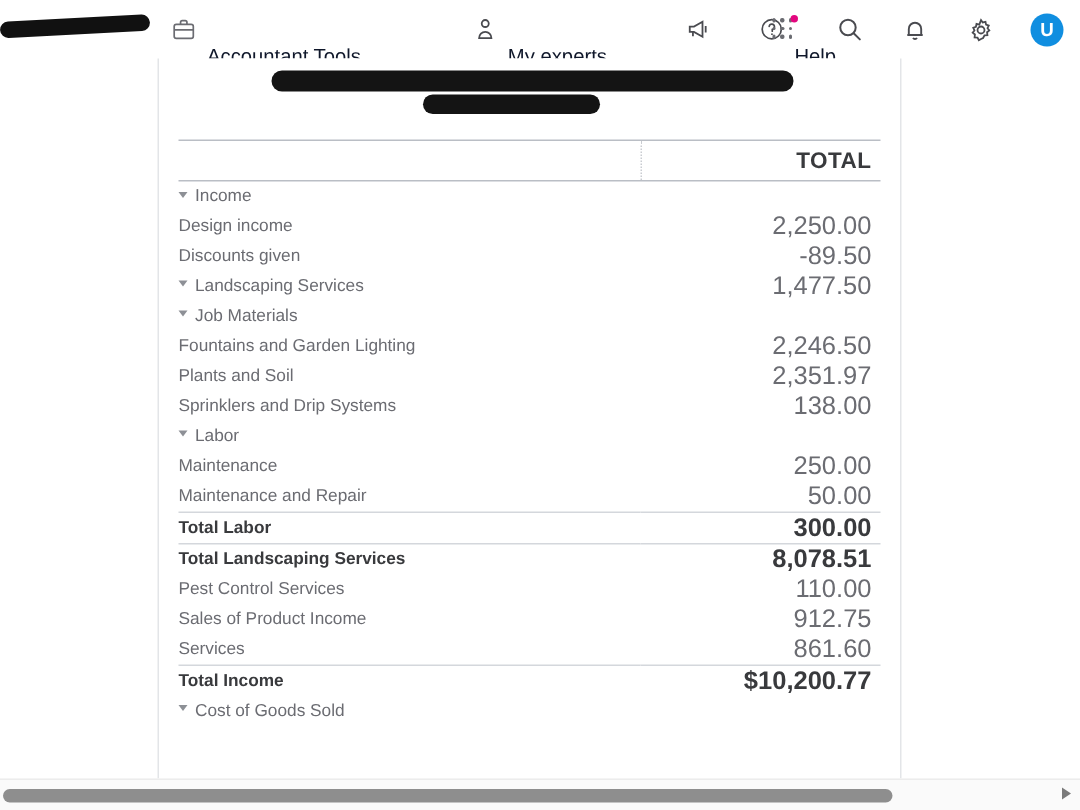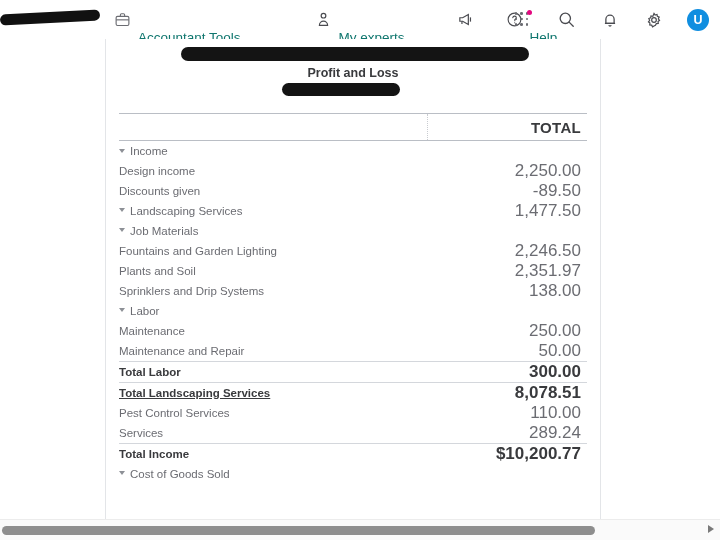--- a/index.html
+++ b/index.html
@@ -46,21 +46,21 @@
     display: flex;
     align-items: center;
     gap: 7px;
     height: 39px;
     padding: 0 0px;
     cursor: pointer;
     color: #393a3d;
     font-size: 13px;
     white-space: nowrap;
   }
-  .nav-item .label { font-size: 13.5px; color: #0f766e; margin-top: 36px; }
+  .nav-item .label { font-size: 13.5px; color: #0f172a; margin-top: 36px; }
   .nav-accountant { margin-left: 9px; }
   .nav-experts { margin-left: 74px; }
   .nav-megaphone { margin-left: 52px; }
   .nav-help { margin-left: 32px; }
   .icon-slot {
     display: inline-flex;
     align-items: center;
     justify-content: center;
   }
   .right-icons {
@@ -243,21 +243,21 @@
     margin-right: 5px;
     vertical-align: middle;
     position: relative;
     top: -1px;
     cursor: pointer;
   }
   .lvl0 { padding-left: 2px; }
   .lvl1 { padding-left: 17px; }
   .lvl2 { padding-left: 23px; }
   .lvl3 { padding-left: 40px; }
-  .lvl1t { padding-left: 23px; text-decoration: underline; }
+  .lvl1t { padding-left: 23px; }
   .lvl2t { padding-left: 29px; }
 
   
   .hscroll {
     position: absolute;
     left: 0;
     top: 519px;
     width: 720px;
     height: 21px;
     background: #fafafa;
@@ -394,21 +394,20 @@
 
 <div class="page-area">
   <div class="report-panel">
     <div class="report-inner">
 
       <div class="report-head">
         <div class="company-line">
           <span></span>
           <span class="company-redaction"></span>
         </div>
-        <div class="report-title">Profit and Loss</div>
         <div class="report-period">
           <span>January</span>
           <span class="period-redaction"></span>
         </div>
       </div>
 
       <table class="rpt-table">
         <colgroup>
           <col class="col-name">
           <col class="col-total">
@@ -470,22 +469,26 @@
             </tr>
             <tr class="total-row">
               <td class="cell-name lvl1t"><span>Total Landscaping Services</span></td>
               <td class="cell-val">8,078.51</td>
             </tr>
             <tr class="">
               <td class="cell-name lvl1"><span>Pest Control Services</span></td>
               <td class="cell-val">110.00</td>
             </tr>
             <tr class="">
+              <td class="cell-name lvl1"><span>Sales of Product Income</span></td>
+              <td class="cell-val">912.75</td>
+            </tr>
+            <tr class="">
               <td class="cell-name lvl1"><span>Services</span></td>
-              <td class="cell-val">289.24</td>
+              <td class="cell-val">861.60</td>
             </tr>
             <tr class="total-row rule-top">
               <td class="cell-name lvl0"><span>Total Income</span></td>
               <td class="cell-val">$10,200.77</td>
             </tr>
             <tr class="">
               <td class="cell-name lvl0"><span class="caret"></span><span>Cost of Goods Sold</span></td>
               <td class="cell-val"></td>
             </tr>
           </tbody>

